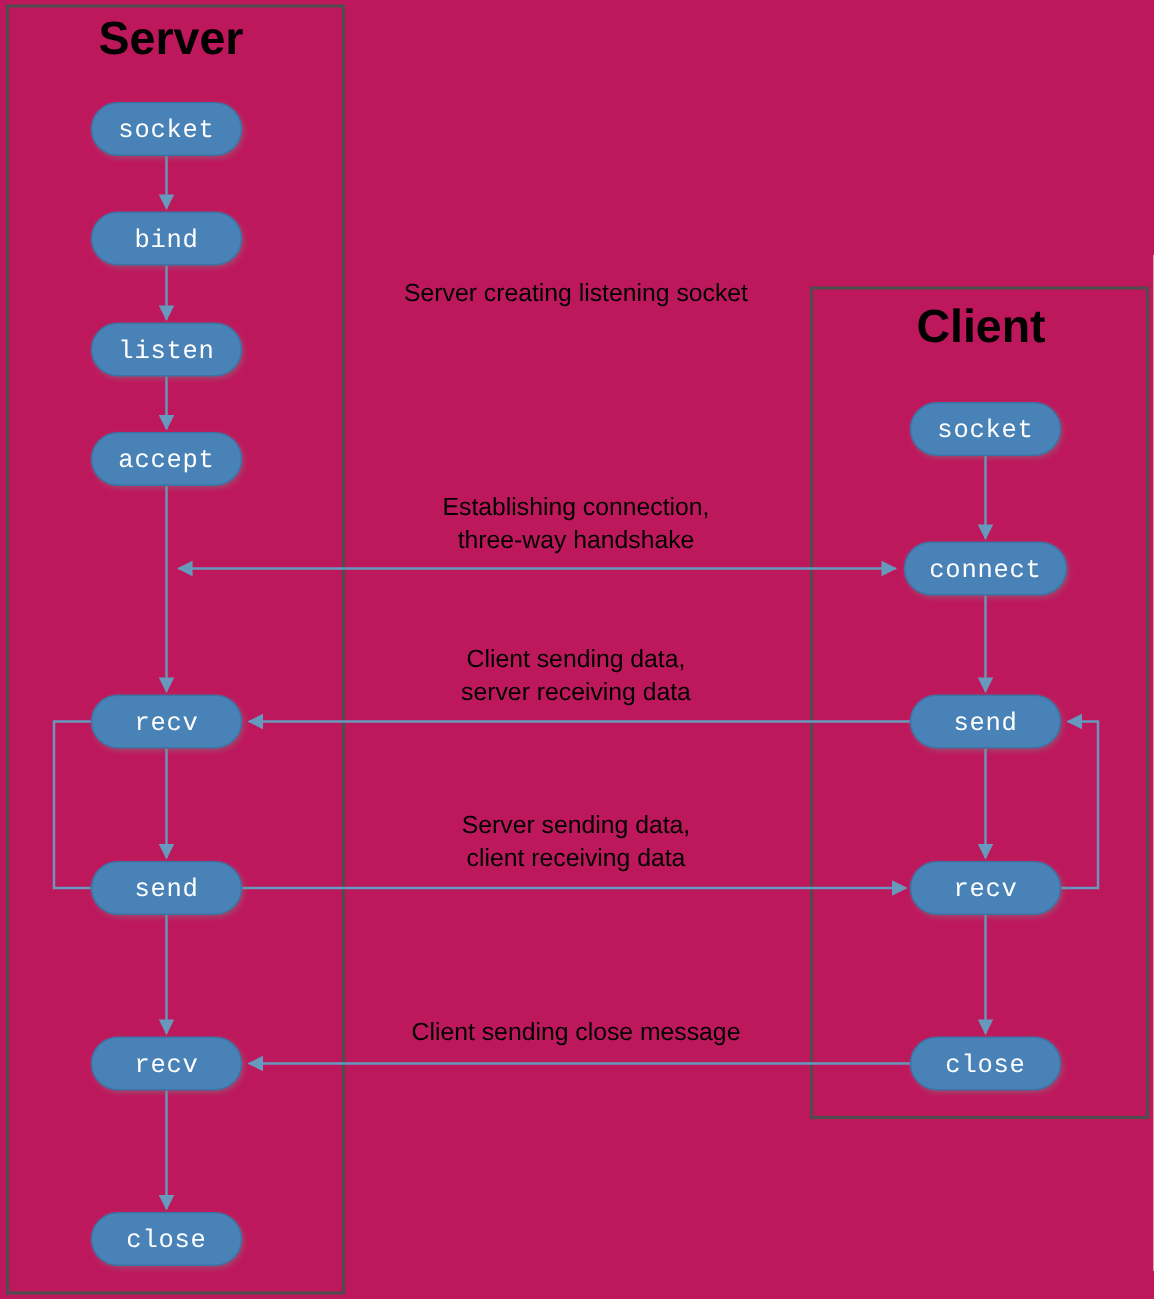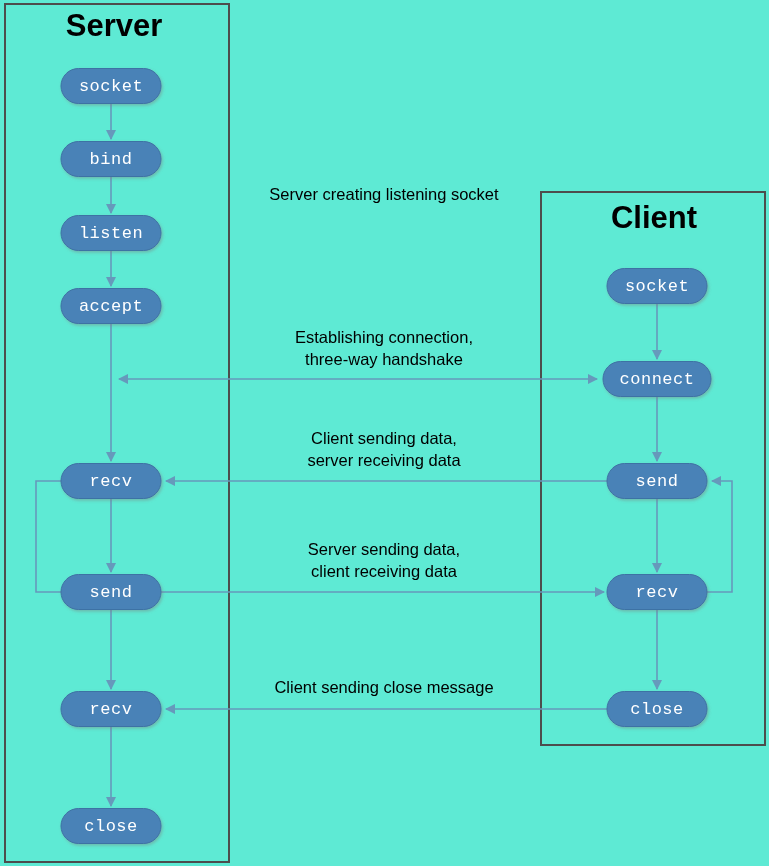--- a/index.html
+++ b/index.html
@@ -8,21 +8,21 @@
     padding: 0;
     background: #ffffff;
   }
   body {
     font-family: "Liberation Sans", sans-serif;
   }
   #canvas {
     position: relative;
     width: 769px;
     height: 866px;
-    background: #5eead4;
+    background: #be185d;
     overflow: hidden;
   }
   svg#diagram {
     position: absolute;
     top: 0;
     left: 0;
     width: 769px;
     height: 866px;
   }
   .container-box {

